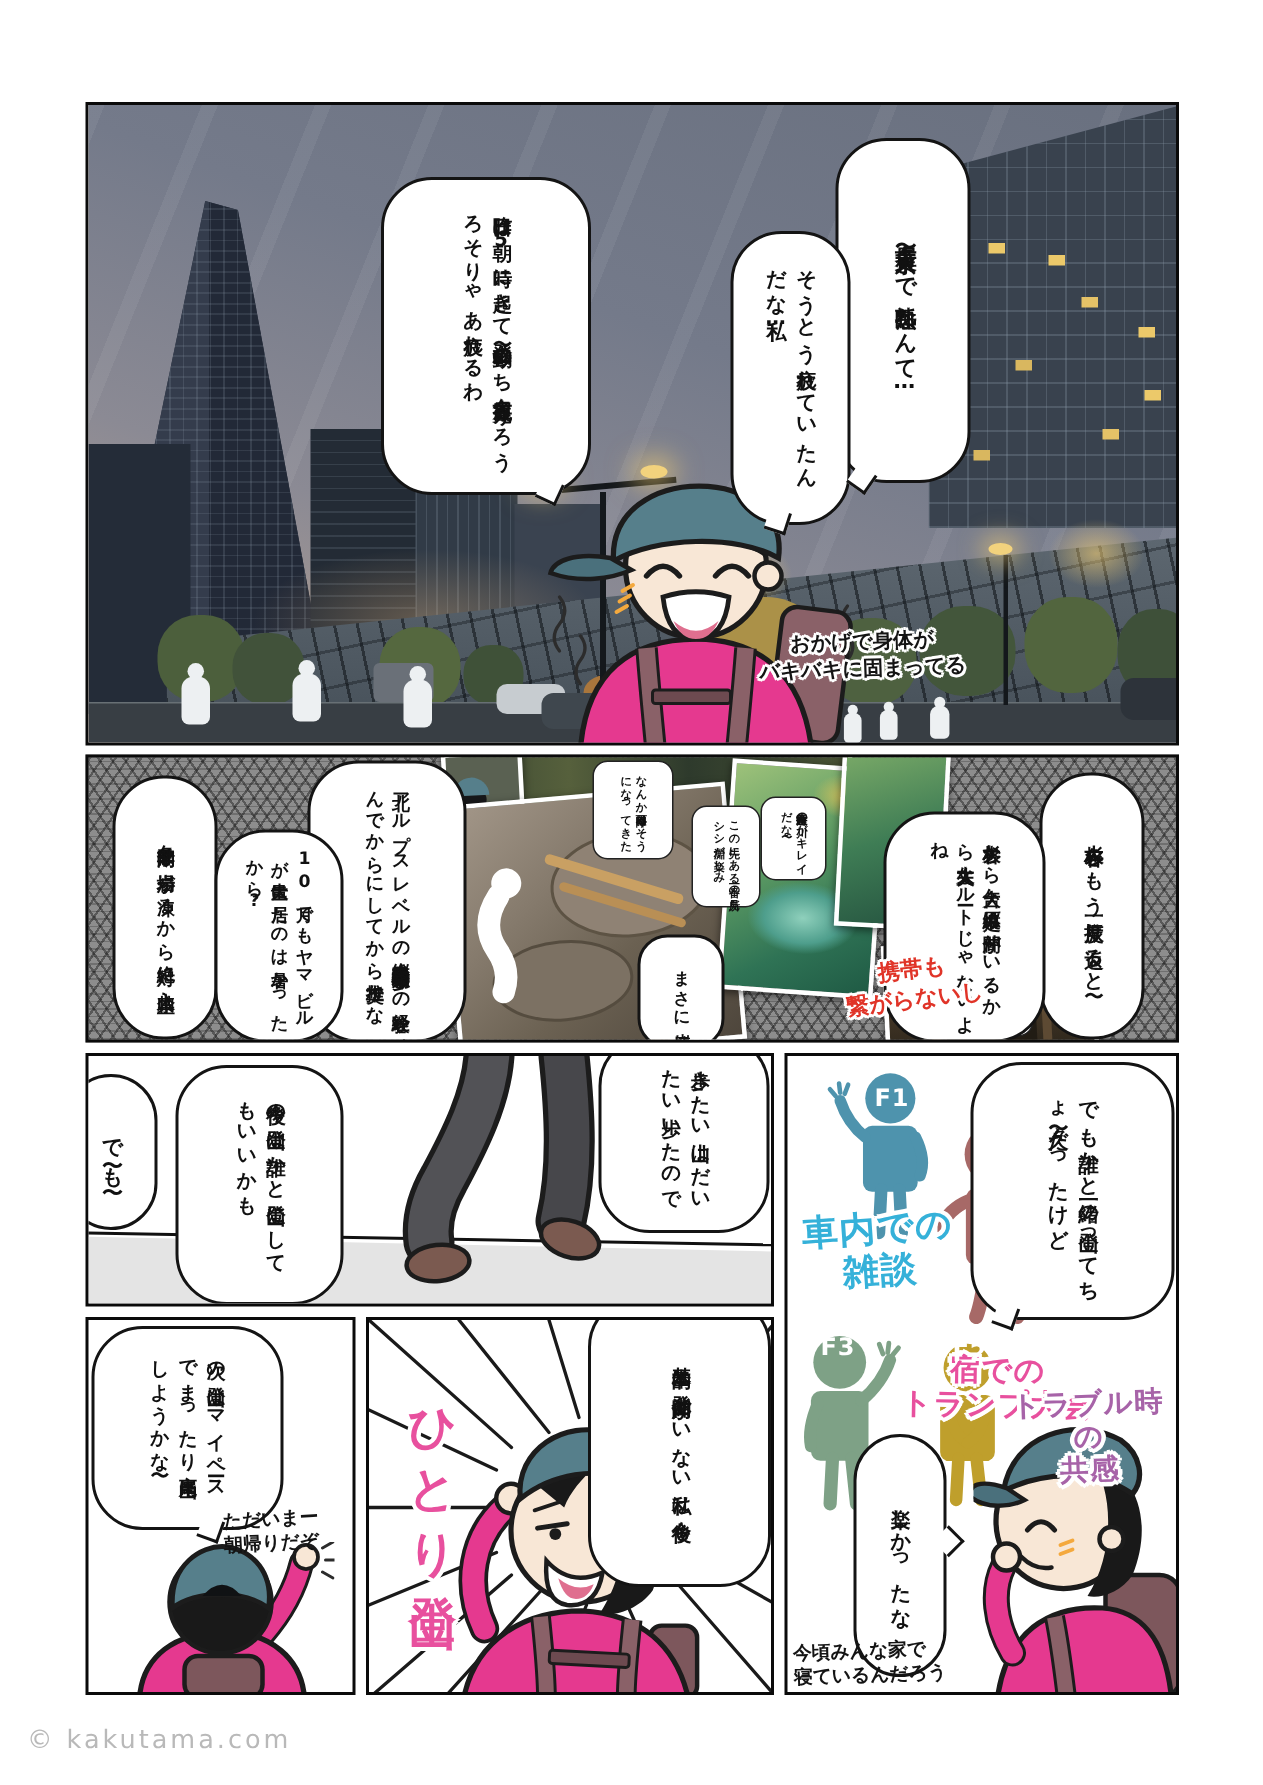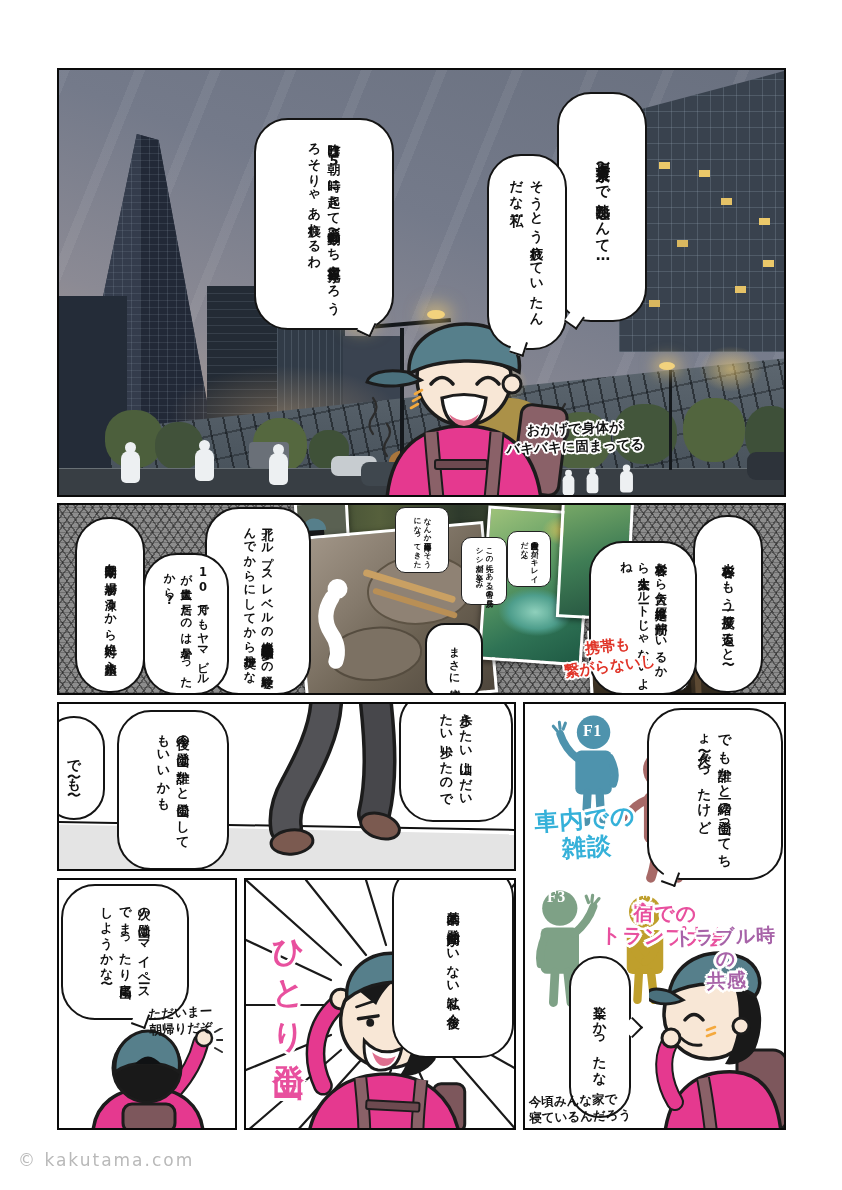--- a/index.html
+++ b/index.html
@@ -14,21 +14,21 @@
   .hand{position:absolute;font-weight:700;color:#141414;z-index:6;line-height:1.3;text-align:center;}
   .ow{text-shadow:2px 0 #fff,-2px 0 #fff,0 2px #fff,0 -2px #fff,1.5px 1.5px #fff,-1.5px -1.5px #fff,1.5px -1.5px #fff,-1.5px 1.5px #fff;}
   .decor{position:absolute;font-weight:800;z-index:6;text-align:center;line-height:1.15;letter-spacing:1px;
          text-shadow:3px 0 #fff,-3px 0 #fff,0 3px #fff,0 -3px #fff,2px 2px #fff,-2px -2px #fff,2px -2px #fff,-2px 2px #fff;}
   .photo{position:absolute;border:3px solid #fff;box-shadow:0 2px 6px rgba(0,0,0,.55);box-sizing:border-box;overflow:hidden;z-index:2;}
   .minib{position:absolute;background:#fff;border:1.5px solid #222;border-radius:10px;z-index:4;display:flex;align-items:center;justify-content:center;color:#111;padding:4px 3px;box-sizing:border-box;}
   .minitext{writing-mode:vertical-rl;text-orientation:upright;font-size:7.5px;font-weight:700;line-height:1.35;letter-spacing:0;}
   .sil{position:absolute;z-index:2;}
   .sil .sh{width:11px;height:11px;border-radius:50%;background:#edf0f2;margin:0 auto;}
   .sil .sb{width:19px;height:32px;border-radius:8px 8px 5px 5px;background:#edf0f2;margin-top:-2px;}
-  .figlabel{position:absolute;color:#fff;font-weight:800;z-index:6;font-size:16px;letter-spacing:.5px;font-family:Liberation Serif, serif;}
+  .figlabel{position:absolute;color:#fff;font-weight:800;z-index:6;font-size:16px;letter-spacing:.5px;}
   .mesh{background-color:#8d8d8d;background-image:
         repeating-linear-gradient(55deg,rgba(25,25,25,.45) 0 1.5px,transparent 1.5px 7px),
         repeating-linear-gradient(-55deg,rgba(25,25,25,.45) 0 1.5px,transparent 1.5px 7px),
         repeating-linear-gradient(0deg,rgba(55,55,55,.35) 0 1px,transparent 1px 5px);}
   .footer{position:absolute;color:#b9b9b9;font-size:17px;letter-spacing:2px;z-index:2;}
 </style>
 </head>
 <body>
 
 <div class="page">

